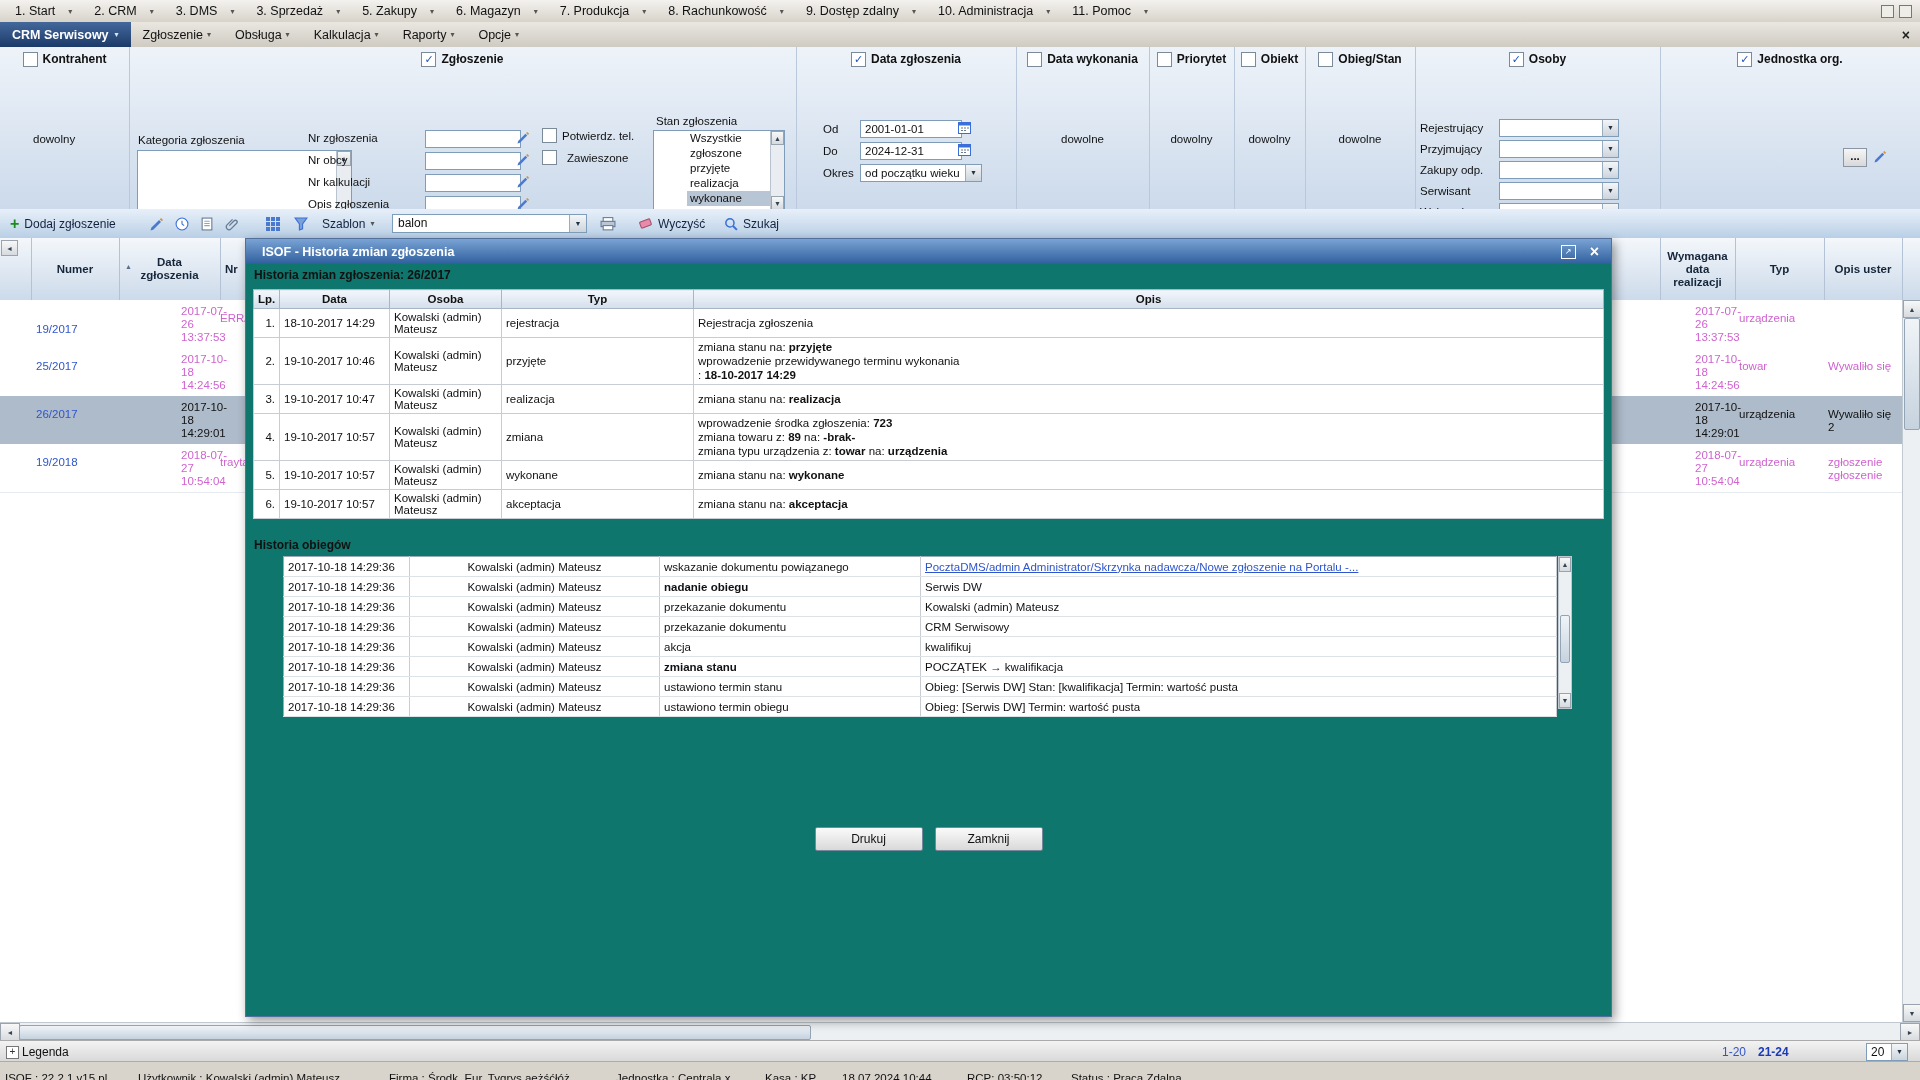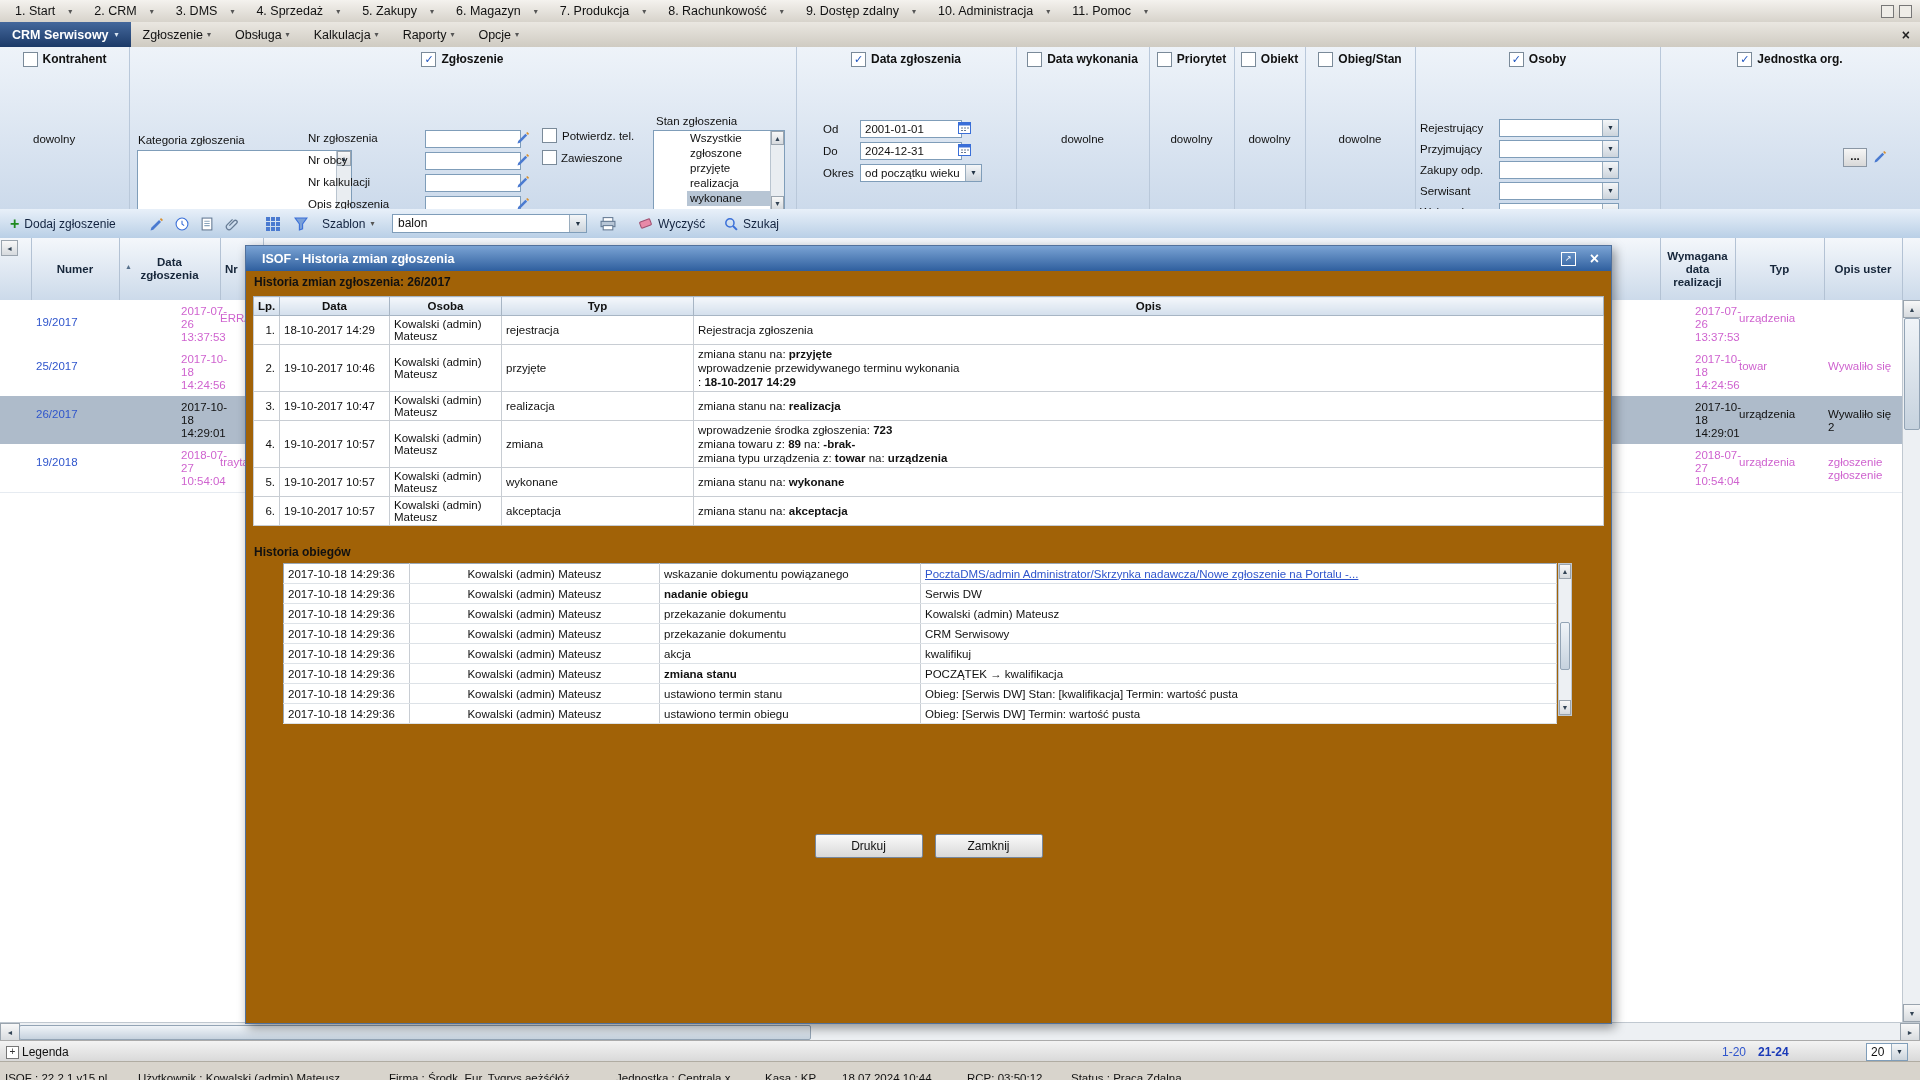--- a/index.html
+++ b/index.html
@@ -70,21 +70,21 @@
   .vscroll{position:absolute;left:1902px;top:300px;width:18px;height:722px;background:#edf0f3;border-left:1px solid #c0c8d0;}
   .hscroll{position:absolute;left:0;top:1022px;width:1920px;height:18px;background:#edf0f3;border-top:1px solid #c0c8d0;}
 
   
   .legendbar{position:absolute;left:0;top:1040px;width:1920px;height:21px;background:linear-gradient(#f3f3f3,#d8d8d8);border-top:1px solid #ababab;font-size:12px;}
   .plusbox{position:absolute;left:6px;top:5px;width:11px;height:11px;border:1px solid #777;background:#fff;font-size:10px;line-height:9px;text-align:center;color:#333;}
   .statusbar{position:absolute;left:0;top:1061px;width:1920px;height:19px;background:#d8d4cc;border-top:1px solid #b0aca2;font-size:11.5px;}
   .st{position:absolute;top:10px;white-space:nowrap;}
 
   
-  .dialog{position:absolute;left:245px;top:245px;width:1365px;height:777px;background:#a16207;border:1px solid #51719c;box-shadow:3px 4px 10px rgba(0,0,0,.4);z-index:10;}
+  .dialog{position:absolute;left:245px;top:238px;width:1365px;height:777px;background:#0f766e;border:1px solid #51719c;box-shadow:3px 4px 10px rgba(0,0,0,.4);z-index:10;}
   .dlg-title{position:absolute;left:0;top:0;right:0;height:25px;background:linear-gradient(#7aa3d4,#2f5f9e);display:flex;align-items:center;color:#fff;}
   .dlg-title-text{font-weight:bold;font-size:12.5px;padding-left:16px;flex:1;}
   .dlg-max{width:13px;height:12px;border:1px solid #fff;margin-right:14px;font-size:8px;display:flex;align-items:center;justify-content:center;color:#fff;}
   .dlg-close{font-size:16px;font-weight:bold;margin-right:12px;line-height:1;}
   .dlg-sub{position:absolute;left:8px;top:29px;font-weight:bold;font-size:12px;}
   table.hist{position:absolute;left:7px;top:50px;width:1351px;border-collapse:collapse;table-layout:fixed;font-size:11.5px;}
   table.hist th{background:linear-gradient(#f4f7fb,#d3dfec);border:1px solid #a7b5c4;font-weight:bold;height:18px;padding:0 2px;}
   table.hist td{border:1px solid #c8cdd3;padding:2px 4px;vertical-align:middle;background:#fff;}
   td.t-lp{text-align:right;}
   .ol{line-height:14px;white-space:nowrap;}
@@ -110,21 +110,21 @@
       </div>
     <div class="menu-item">
         <span>2. CRM</span>
         <span class="caret">▾</span>
       </div>
     <div class="menu-item">
         <span>3. DMS</span>
         <span class="caret">▾</span>
       </div>
     <div class="menu-item">
-        <span>4. Sprzedaż</span>
+        <span>3. Sprzedaż</span>
         <span class="caret">▾</span>
       </div>
     <div class="menu-item">
         <span>5. Zakupy</span>
         <span class="caret">▾</span>
       </div>
     <div class="menu-item">
         <span>6. Magazyn</span>
         <span class="caret">▾</span>
       </div>
@@ -277,21 +277,21 @@
         <svg viewBox="0 0 13 13" width="13" height="13">
           <path d="M0.5 12.5 L3 11.8 10.2 4.6 8.4 2.8 1.2 10z" fill="#4a7ad0"></path>
           <path d="M9.1 2.1 l1.8 1.8 1.2-1.2 -1.8-1.8z" fill="#d89030"></path>
         </svg>
       </span>
 
     <div class="abs" style="left:542px;top:81px;display:flex;align-items:center;gap:5px">
         <span class="cb"></span>
         <span>Potwierdz. tel.</span>
       </div>
-    <div class="abs" style="left:542px;top:103px;display:flex;align-items:center;gap:4px">
+    <div class="abs" style="left:542px;top:103px;display:flex;align-items:center;gap:10px">
         <span class="cb"></span>
         <span>Zawieszone</span>
       </div>
 
     <div class="flabel" style="left:656px;top:68px">Stan zgłoszenia</div>
     <div class="listbox" style="left:653px;top:83px;width:97px;height:79px">
       <div style="margin-right:13px">
         <div class="lb-item">Wszystkie</div>
         <div class="lb-item">zgłoszone</div>
         <div class="lb-item">przyjęte</div>
@@ -454,21 +454,21 @@
     <div class="hcell" style="left:258px;width:1402px"></div>
     <div class="hcell" style="left:1660px;width:75px">
         <span style="width:66px">Wymagana data realizacji</span>
       </div>
     <div class="hcell" style="left:1735px;width:89px">Typ</div>
     <div class="hcell" style="left:1824px;width:78px">Opis uster</div>
     <div class="hcell" style="left:1902px;width:18px;border-right:none"></div>
   </div>
 
   <div class="lrow" style="top:300px">
-    <span class="cell lnkblue" style="left:36px;top:16px">19/2017</span>
+    <span class="cell lnkblue" style="left:36px;top:23px">19/2017</span>
     <span class="cell pink mul" style="left:157px;top:5px"><span>2017-07-</span><br><span>26</span><br><span>13:37:53</span></span>
     <span class="cell pink" style="left:220px;top:12px;width:25px;overflow:hidden;display:inline-block">ERR/0</span>
     <span class="cell pink mul" style="left:1671px;top:5px"><span>2017-07-</span><br><span>26</span><br><span>13:37:53</span></span>
     <span class="cell pink" style="left:1739px;top:12px">urządzenia</span>
     <span class="cell pink wrapcell" style="left:1828px;top:12px;width:72px"></span>
   </div>
 
   <div class="lrow" style="top:348px">
     <span class="cell lnkblue" style="left:36px;top:12px">25/2017</span>
     <span class="cell pink mul" style="left:157px;top:5px"><span>2017-10-</span><br><span>18</span><br><span>14:24:56</span></span>

